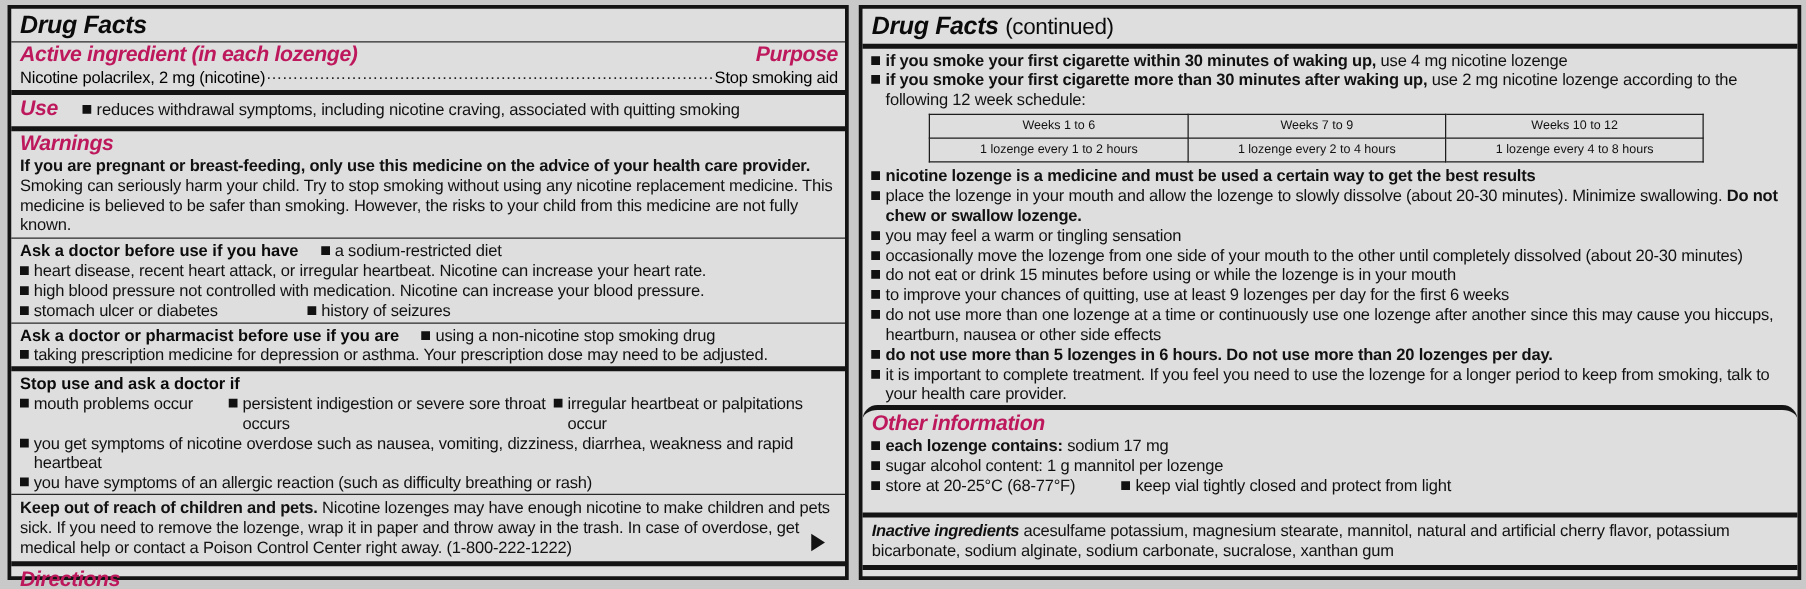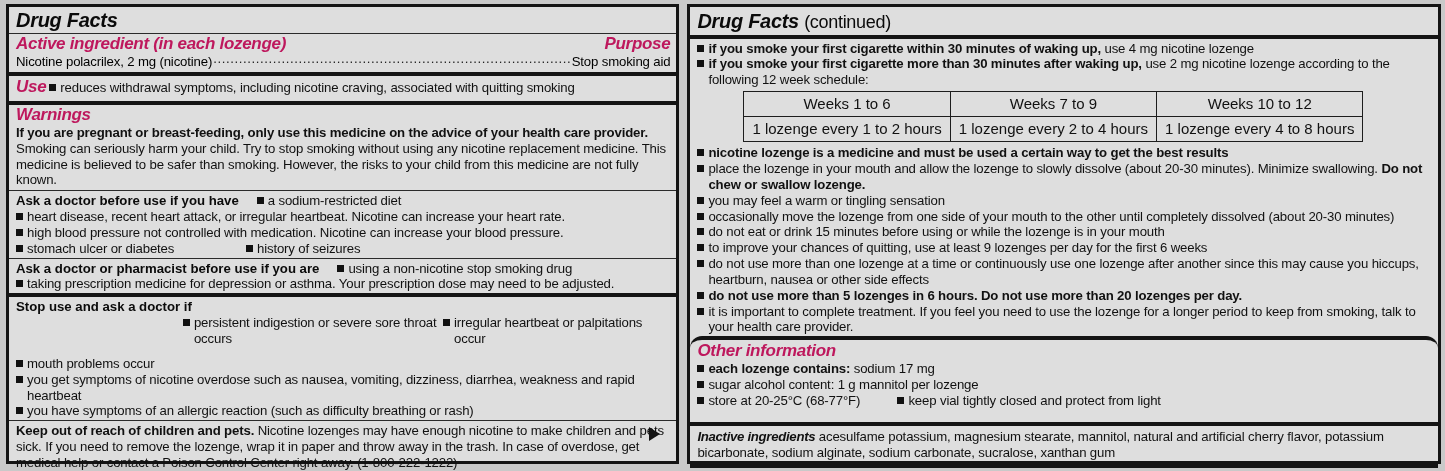--- a/index.html
+++ b/index.html
@@ -115,33 +115,33 @@
     width: 7px; height: 7px;
     background: #111;
     margin-top: 4px;
   }
   .bul-txt { flex: 1 1 auto; }
 
   
   .hdr-inline {
     display: flex;
     align-items: flex-start;
-    gap: 3px;
+    gap: 20px;
   }
 
   
   .sched-table {
     border-collapse: collapse;
     margin: 3px 0 3px 46px;
     width: 620px;
   }
   .sched-table td {
     border: 1.5px solid #1d1d1d;
     text-align: center;
-    font-size: 15px;
+    font-size: 10px;
     line-height: 1.2;
     padding: 3px 4px;
     color: #111;
   }
 
   
   .tri-marker {
     position: absolute;
     right: 16px;
     bottom: 20px;
@@ -232,21 +232,21 @@
         </div>
         <div class="bul body">
           <span class="bul-sq"></span>
           <span class="bul-txt">taking prescription medicine for depression or asthma. Your prescription dose may need to be adjusted.</span>
         </div>
       </div>
 
       <div class="sec rule-thick" style="padding-top:2px;padding-bottom:1px;">
         <div class="hdr-bold">Stop use and ask a doctor if</div>
         <div class="nowrapflex body" style="gap:0;">
-          <span class="bul" style="width:172px;margin-top:41px;">
+          <span class="bul" style="width:172px;">
             <span class="bul-sq"></span>
             <span class="bul-txt">mouth problems occur</span>
           </span>
           <span class="bul" style="width:268px;justify-content:flex-end;">
             <span class="bul-sq"></span>
             <span class="bul-txt">persistent indigestion or severe sore throat occurs</span>
           </span>
           <span class="bul">
             <span class="bul-sq"></span>
             <span class="bul-txt">irregular heartbeat or palpitations occur</span>

